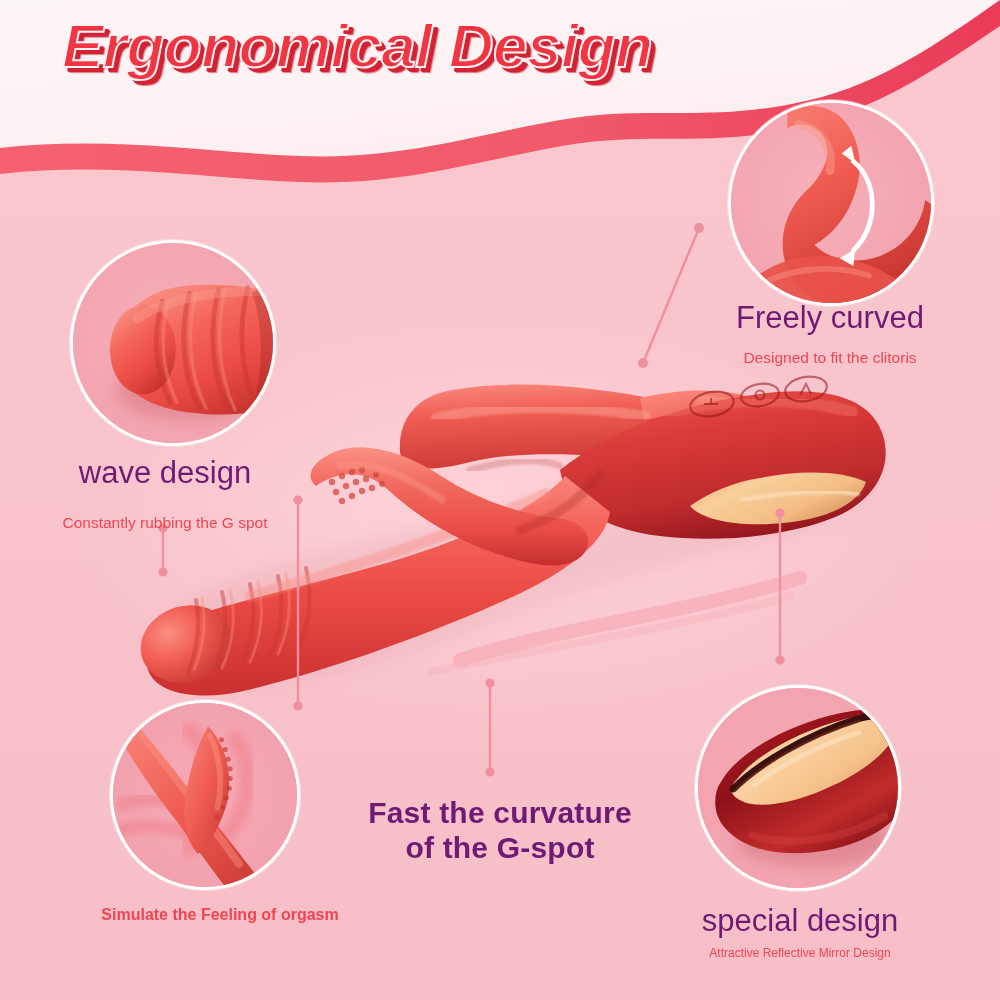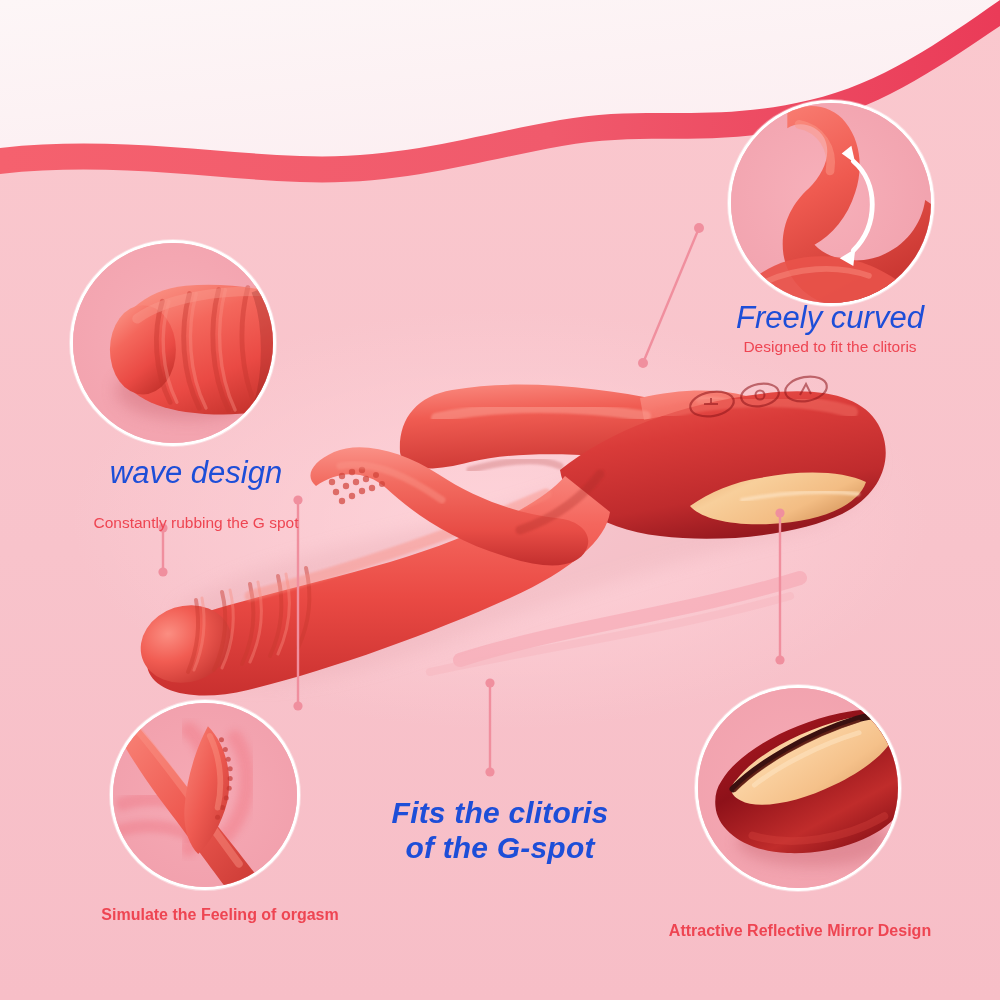--- a/index.html
+++ b/index.html
@@ -52,43 +52,42 @@
     overflow:hidden;
     background:#f4a7b2;
     box-shadow:0 0 0 1px rgba(255,255,255,.4);
     z-index:8;
   }
   .circle-inner { position:absolute; inset:0; }
 
   
   .label { position:absolute; text-align:center; z-index:12; }
   .label .head {
-    color:#1d4ed8;
+    color:#701a75;
     line-height:1.18;
     white-space:nowrap;
-    font-style:italic;
   }
   .label .sub {
     color:#ee4552;
     line-height:1.3;
     white-space:nowrap;
   }
   .lbl-wave .head   { font-size:31px; font-weight:400; }
   .lbl-wave .sub    { font-size:15.5px; font-weight:400; margin-top:21px; }
 
   .lbl-free .head   { font-size:31px; font-weight:400; }
-  .lbl-free .sub    { font-size:15.5px; font-weight:400; margin-top:0; }
+  .lbl-free .sub    { font-size:15.5px; font-weight:400; margin-top:11px; }
 
   .lbl-fits .head   { font-size:30px; font-weight:bold; letter-spacing:.2px; }
 
   .lbl-cont .head   { font-size:31px; font-weight:bold; }
   .lbl-cont .sub    { font-size:16px; font-weight:bold; margin-top:2px; }
 
   .lbl-spec .head   { font-size:31px; font-weight:400; }
-  .lbl-spec .sub    { font-size:16px; font-weight:bold; margin-top:18px; }
+  .lbl-spec .sub    { font-size:12px; font-weight:normal; margin-top:6px; }
 
   
   .connectors { position:absolute; inset:0; width:1000px; height:1000px; z-index:11; }
 
   
   .product { position:absolute; inset:0; width:1000px; height:1000px; z-index:6; }
 </style>
 </head>
 <body>
 
@@ -134,20 +133,23 @@
              L1000,26
              C946,62 888,104 812,124
              C714,150 652,130 562,146
              C472,162 400,186 300,182
              C200,178 110,162 0,174 Z" fill="url(#gRibbon)"></path>
 
     <path d="M460,660 C560,628 690,612 800,578" stroke="#f5a3ae" stroke-width="14" fill="none" opacity=".55" stroke-linecap="round"></path>
     <path d="M430,672 C540,648 680,628 790,596" stroke="#f7b3bd" stroke-width="8" fill="none" opacity=".45" stroke-linecap="round"></path>
   </svg>
 
+  <div class="title-wrap">
+    <div class="title">Ergonomical Design</div>
+  </div>
 
   <svg class="product" viewBox="0 0 1000 1000">
     <defs>
       <linearGradient id="pShaft" x1="0" y1="0" x2="0" y2="1">
         <stop offset="0%" stop-color="#f8837a"></stop>
         <stop offset="22%" stop-color="#f4665d"></stop>
         <stop offset="55%" stop-color="#ea4a44"></stop>
         <stop offset="100%" stop-color="#c9302f"></stop>
       </linearGradient>
       <linearGradient id="pShaft2" x1="0" y1="0" x2="0" y2="1">
@@ -511,36 +513,37 @@
 
       <path d="M36,104 C62,78 112,48 164,32 C182,27 196,28 202,36" stroke="#3b1010" stroke-width="7" fill="none" stroke-linecap="round"></path>
       <path d="M38,106 C64,80 114,50 166,34" stroke="#6a2418" stroke-width="2.5" fill="none" opacity=".8" stroke-linecap="round"></path>
 
       <path d="M58,100 C84,80 126,58 166,46" stroke="#fde3c0" stroke-width="5" fill="none" opacity=".6" stroke-linecap="round"></path>
 
       <path d="M56,152 C96,164 152,156 192,132" stroke="#d9453f" stroke-width="8" fill="none" opacity=".35" stroke-linecap="round"></path>
     </svg>
   </div>
 
-  <div class="label lbl-wave" style="left:46px; top:455px; width:300px;">
+  <div class="label lbl-wave" style="left:15px; top:455px; width:300px;">
     <div class="head">wave design</div>
     <div class="sub">Constantly rubbing the G spot</div>
   </div>
 
   <div class="label lbl-free" style="left:680px; top:300px; width:300px;">
     <div class="head">Freely curved</div>
     <div class="sub">Designed to fit the clitoris</div>
   </div>
 
   <div class="label lbl-fits" style="left:345px; top:795px; width:310px;">
-    <div class="head">Fits the clitoris</div>
+    <div class="head">Fast the curvature</div>
     <div class="head">of the G-spot</div>
   </div>
 
   <div class="label lbl-cont" style="left:30px; top:903px; width:380px;">
     <div class="sub">Simulate the Feeling of orgasm</div>
   </div>
 
   <div class="label lbl-spec" style="left:640px; top:903px; width:320px;">
+    <div class="head">special design</div>
     <div class="sub">Attractive Reflective Mirror Design</div>
   </div>
 
 </div>
 
 </body></html>

